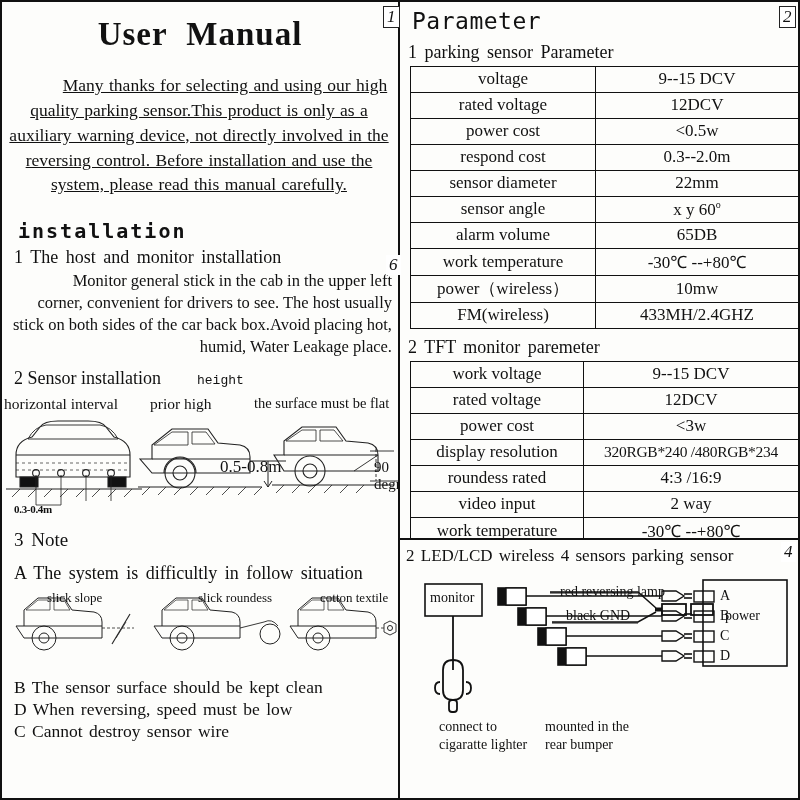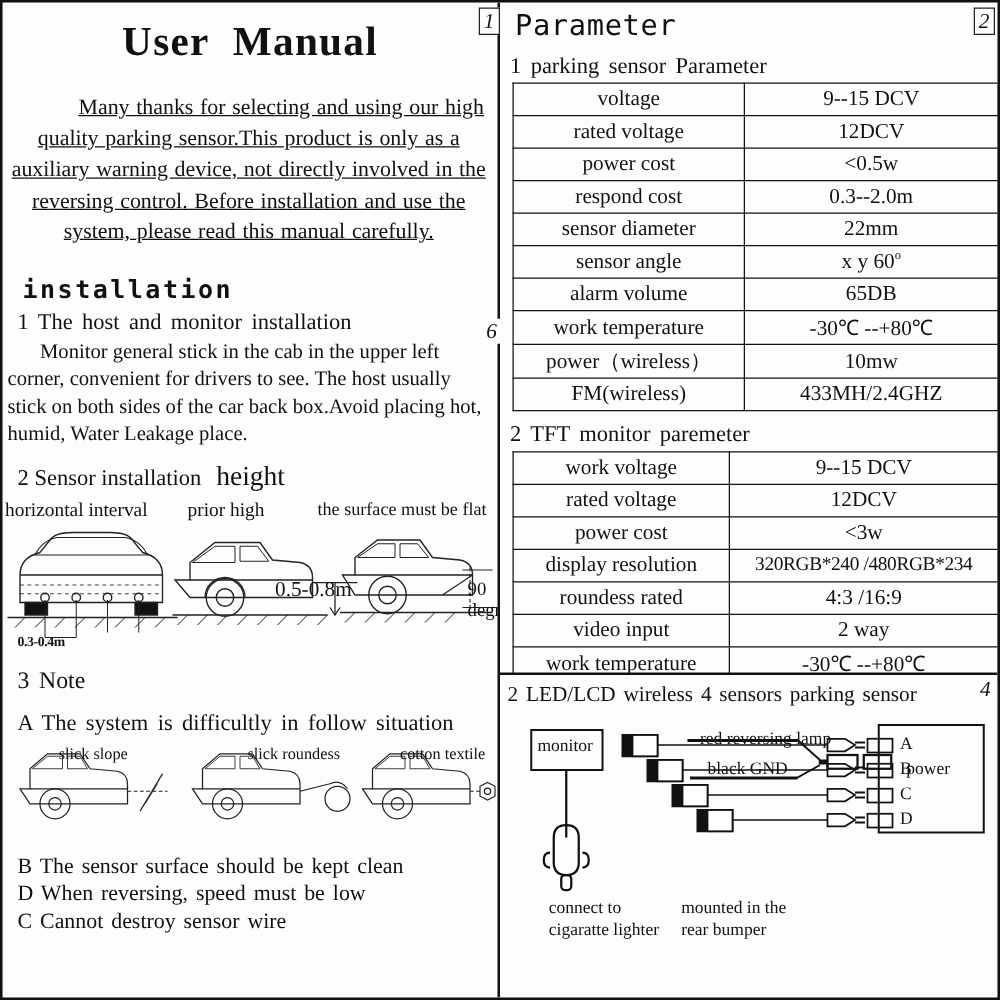--- a/index.html
+++ b/index.html
@@ -8,21 +8,21 @@
     background: #ffffff;
   }
   body {
     font-family: "Liberation Serif", serif;
     color: #111111;
   }
   #page {
     position: relative;
     width: 800px;
     height: 800px;
-    background: #a3a3a3;
+    background: #7f1d1d;
     overflow: hidden;
     box-sizing: border-box;
     border: 2px solid #111;
   }
   
   .panel {
     position: absolute;
     box-sizing: border-box;
     background: #fdfdfb;
   }
@@ -76,26 +76,27 @@
   .num-line {
     font-size: 18px;
     margin: 4px 0 0 12px;
     word-spacing: 3px;
   }
   .body-par {
     font-size: 16.5px;
     line-height: 1.33;
     margin: 2px 6px 0 4px;
     text-indent: 26px;
+    text-align: right;
   }
   .inline-head {
     font-size: 18px;
     margin: 10px 0 0 12px;
   }
-  .inline-head .sub { margin-left: 12px; font-size: 22px; }
+  .inline-head .sub { margin-left: 36px; font-size: 13px; font-family: Liberation Mono, monospace; }
 
   
   .cap-row {
     position: relative;
     height: 20px;
     margin-top: 6px;
     font-size: 15.5px;
   }
   .cap-row span { position: absolute; white-space: nowrap; }
   #cap-horizontal { left: 2px; }

